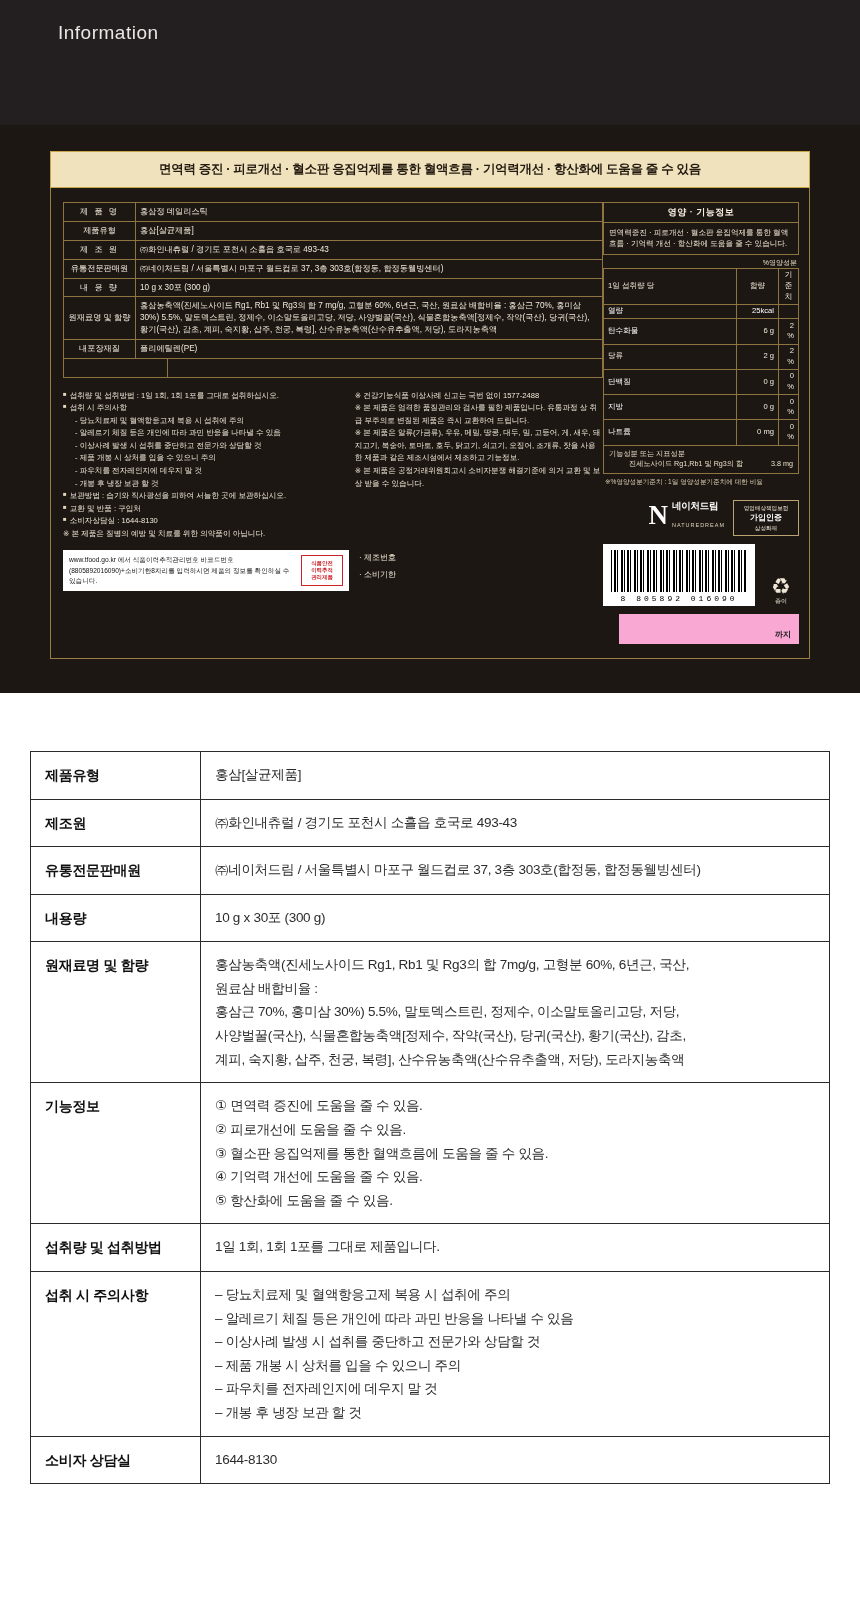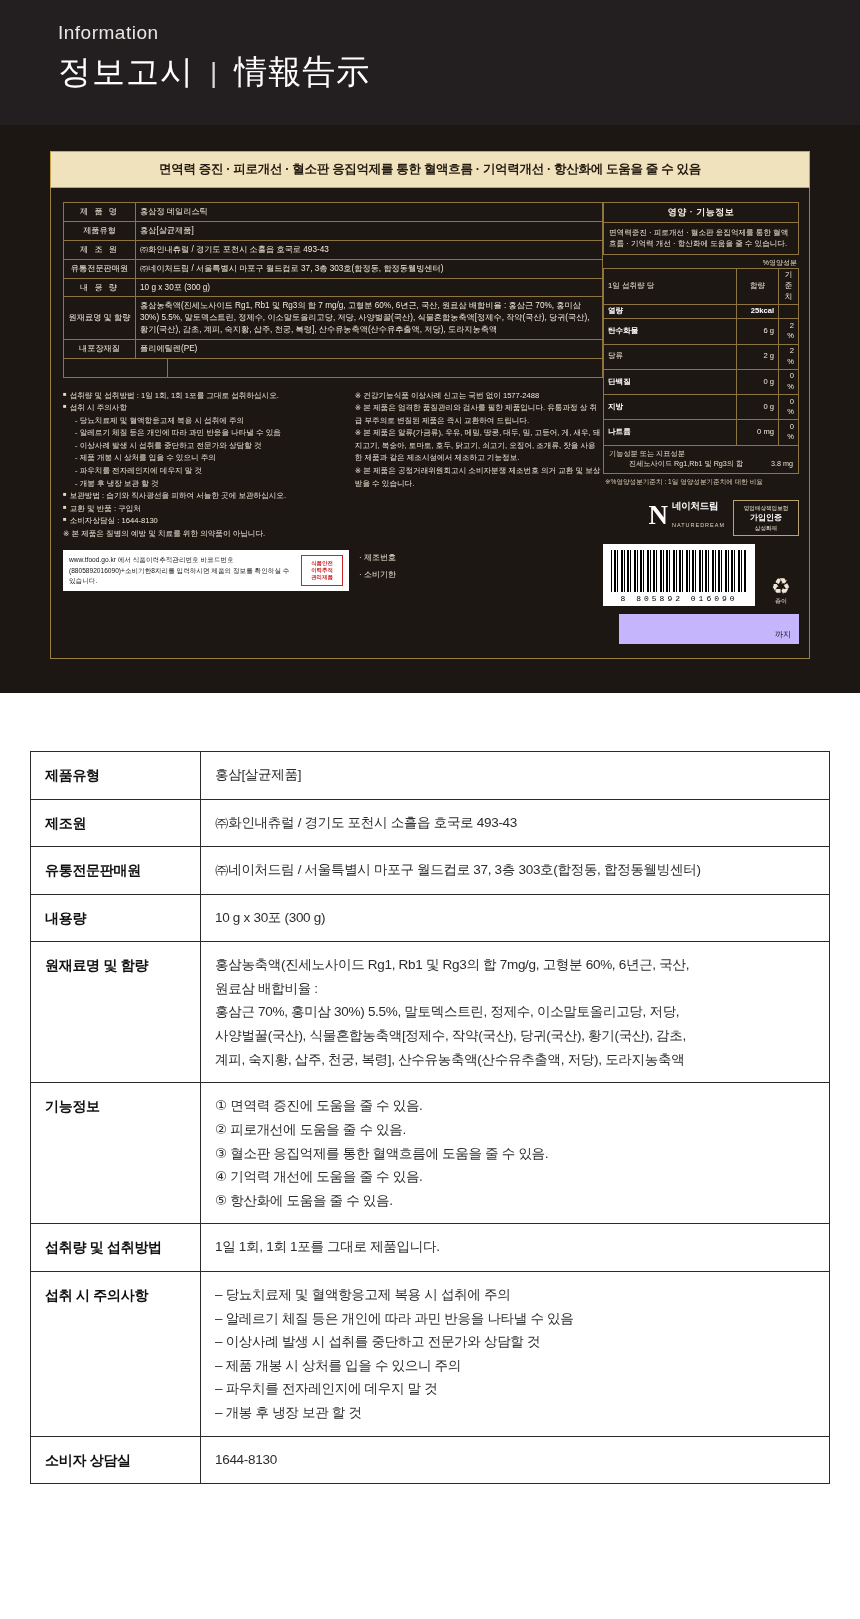--- a/index.html
+++ b/index.html
@@ -85,21 +85,21 @@
     line-height: 1.45;
   }
   td.k {
     width: 72px;
     text-align: center;
     letter-spacing: 2px;
     color: #f6efe0;
     white-space: nowrap;
   }
   td.k.tight { letter-spacing: 0px; }
-  .bold { font-weight: 700; color: #fff; }
+  .bold { font-weight: 400; color: #fff; }
 
   
   .nut-title {
     border: 1px solid #8d7440;
     text-align: center;
     font-size: 9px;
     font-weight: 700;
     color: #f6efe0;
     padding: 3px 16px;
     letter-spacing: 0.5px;
@@ -252,23 +252,24 @@
     width: 42px;
     flex: none;
   }
   .mfg {
     color: #efe6d5;
     font-size: 8px;
     line-height: 2.1;
     width: 92px;
   }
   .mfg-box {
-    background: #c4b5fd;
+    background: #f9a8d4;
     width: 180px;
     position: relative;
+    font-weight: bold;
   }
   .mfg-box .until {
     position: absolute;
     right: 8px;
     bottom: 4px;
     font-size: 8px;
     color: #111;
   }
 
   
@@ -296,25 +297,20 @@
   .li { display: block; }
   .dash { display: block; padding-left: 14px; text-indent: -14px; }
 </style>
 </head>
 <body>
 
 <div class="page">
 
   <div class="header">
     <div class="eng">Information</div>
-    <div class="kor">
-      <span>정보고시</span>
-      <span class="bar">|</span>
-      <span>情報告示</span>
-    </div>
   </div>
 
   <div class="label-wrap">
     <div class="label-inner">
 
       <div class="claim-bar">면역력 증진 · 피로개선 · 혈소판 응집억제를 통한 혈액흐름 · 기억력개선 · 항산화에 도움을 줄 수 있음</div>
 
       <div class="label-body">
 
         <div class="left-col">
@@ -371,21 +367,21 @@
               <div class="indent">- 개봉 후 냉장 보관 할 것</div>
               <div><span class="sq">■</span><span>보관방법 : 습기와 직사광선을 피하여 서늘한 곳에 보관하십시오.</span></div>
               <div><span class="sq">■</span><span>교환 및 반품 : 구입처</span></div>
               <div><span class="sq">■</span><span>소비자상담실 : 1644-8130</span></div>
               <div>※ 본 제품은 질병의 예방 및 치료를 위한 의약품이 아닙니다.</div>
             </div>
             <div class="notes-col b">
               <div>※ 건강기능식품 이상사례 신고는 국번 없이 1577-2488</div>
               <div>※ 본 제품은 엄격한 품질관리와 검사를 필한 제품입니다. 유통과정 상 취급 부주의로 변질된 제품은 즉시 교환하여 드립니다.</div>
               <div>※ 본 제품은 알류(가금류), 우유, 메밀, 땅콩, 대두, 밀, 고등어, 게, 새우, 돼지고기, 복숭아, 토마토, 호두, 닭고기, 쇠고기, 오징어, 조개류, 잣을 사용한 제품과 같은 제조시설에서 제조하고 기능정보.</div>
-              <div>※ 본 제품은 공정거래위원회고시 소비자분쟁 제조번호 의거 교환 및 보상 받을 수 있습니다.</div>
+              <div>※ 본 제품은 공정거래위원회고시 소비자분쟁 해결기준에 의거 교환 및 보상 받을 수 있습니다.</div>
             </div>
           </div>
 
           <div class="foot-row">
             <div class="tfood">
               <div style="flex:1;">www.tfood.go.kr 에서 식품이력추적관리번호 바코드번호(8805892016090)+소비기한8자리를 입력하시면 제품의 정보를 확인하실 수 있습니다.</div>
               <div class="badge">식품안전<br>이력추적<br>관리제품</div>
             </div>
             <div class="mfg">
               <div>· 제조번호</div>

